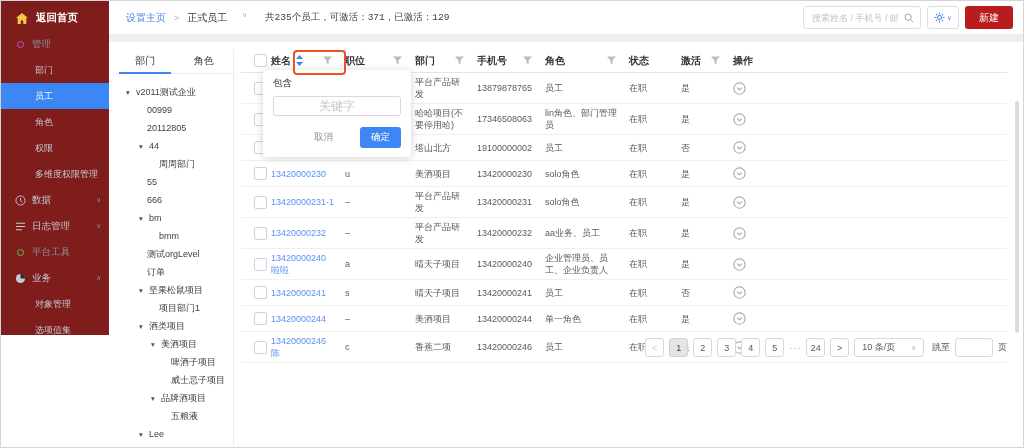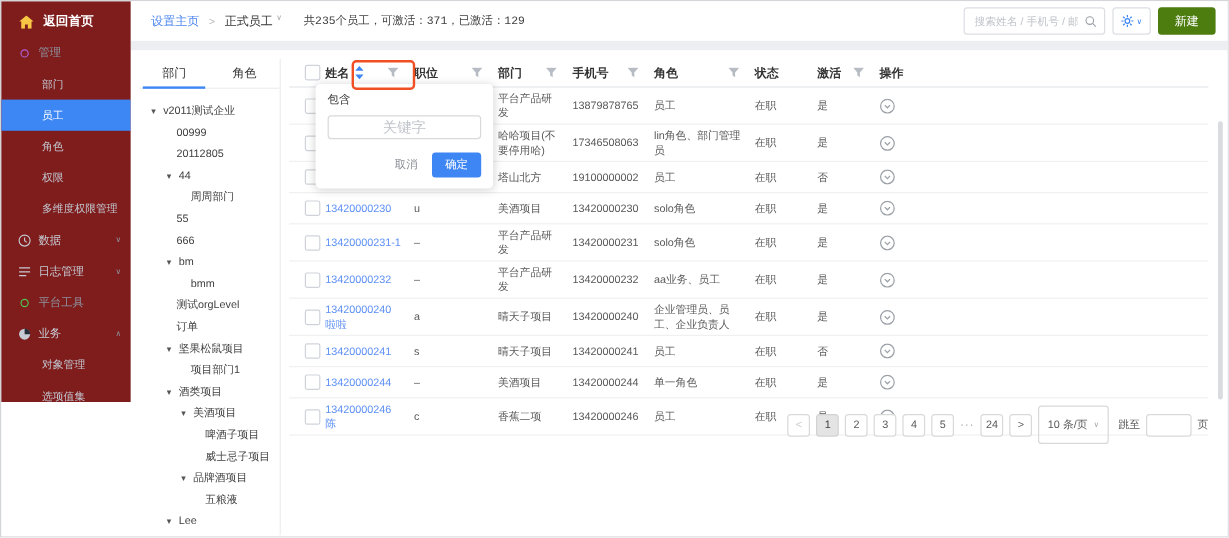--- a/index.html
+++ b/index.html
@@ -15,30 +15,30 @@
   .side-item.active{background:#3d87f5;color:#fff;}
   .side-item.dim{color:#8d939e;}
   .side-caret{margin-left:auto;font-size:6.5px;color:#8d939e;}
   .ring{width:7px;height:7px;border-radius:50%;border:1.5px solid currentColor;box-sizing:border-box;}
   .ring.purple{color:#b05fd6;}
   .ring.green{color:#4fc24f;}
   
   #topbar{position:absolute;left:108px;right:0;top:0;height:33px;background:#fff;display:flex;align-items:center;padding:0 10px 0 17px;box-sizing:border-box;gap:6px;}
   .bc-home{color:#4a86f0;font-size:10px;}
   .bc-sep{color:#b3b3b3;font-size:9px;margin:0 2px;}
-  .bc-cur{color:#333;font-size:10px;display:flex;align-items:flex-start;gap:3px;}
+  .bc-cur{color:#333;font-size:10px;display:flex;align-items:flex-start;gap:15px;}
   .bc-caret{color:#a9a9a9;font-size:6.5px;}
   #stats{color:#404040;font-size:9.5px;margin-left:12px;font-family:Liberation Mono, monospace;}
   #topbar .spacer{flex:1;}
   .search-box{width:118px;height:23px;border:1px solid #dcdee2;border-radius:3px;display:flex;align-items:center;padding:0 6px;box-sizing:border-box;gap:4px;}
   .search-box input{border:0;outline:0;flex:1;min-width:0;font-size:9px;color:#333;font-family:inherit;background:transparent;}
   .search-box input::placeholder{color:#bfc3c9;}
   .gear-btn{height:23px;width:32px;border:1px solid #dcdee2;border-radius:3px;background:#fff;display:flex;align-items:center;justify-content:center;gap:2px;cursor:pointer;}
   .gear-caret{color:#3d86f4;font-size:6.5px;}
-  .new-btn{height:23px;padding:0 14px;background:#4d7c0f;border:0;border-radius:3px;color:#fff;font-size:10px;display:flex;align-items:center;cursor:pointer;font-family:inherit;}
+  .new-btn{height:23px;padding:0 14px;background:#b91c1c;border:0;border-radius:3px;color:#fff;font-size:10px;display:flex;align-items:center;cursor:pointer;font-family:inherit;}
   #band{position:absolute;left:108px;right:0;top:33px;height:8px;background:#eceef1;}
   
   #content{position:absolute;left:108px;right:0;top:41px;bottom:1px;background:#fff;}
   
   #treepanel{position:absolute;left:7px;top:7px;width:117px;bottom:0;border-right:1px solid #ecedef;overflow:hidden;}
   .tabs{display:flex;height:24px;border-bottom:1px solid #ecedef;position:relative;}
   .tab{flex:1;display:flex;align-items:center;justify-content:center;font-size:10px;color:#333;cursor:pointer;}
   .tab-underline{position:absolute;left:3px;bottom:-1px;width:52px;height:2px;background:#3d86f4;}
   .tree{padding-top:9px;}
   .tn{height:18px;display:flex;align-items:center;font-size:9px;color:#404040;cursor:pointer;white-space:nowrap;}
@@ -57,32 +57,32 @@
   .cb{width:11px;height:11px;border:1px solid #cfd3d9;border-radius:2px;background:#fff;flex:none;cursor:pointer;}
   .link{color:#5d90f5;cursor:pointer;}
   .op-ic{display:flex;cursor:pointer;}
   
   #popup{position:absolute;left:262px;top:69px;width:148px;background:#fff;border-radius:4px;
          box-shadow:0 1px 8px rgba(0,0,0,.18);padding:7px 10px 9px;box-sizing:border-box;z-index:30;}
   .pp-label{font-size:9.5px;color:#333;}
   .pp-input{width:100%;height:20px;border:1px solid #d9d9d9;border-radius:3px;margin-top:6px;box-sizing:border-box;
             font-size:12px;padding:0 16px;outline:0;font-family:inherit;color:#333;text-align:center;}
   .pp-input::placeholder{color:#c0c4cb;}
-  .pp-btns{display:flex;justify-content:flex-end;align-items:center;gap:10px;margin-top:11px;}
+  .pp-btns{display:flex;justify-content:flex-end;align-items:center;gap:25px;margin-top:11px;}
   .pp-cancel{background:none;border:0;font-size:9.5px;color:#8a8f96;cursor:pointer;padding:2px 2px;font-family:inherit;}
   .pp-ok{background:#3d86f4;border:0;border-radius:3px;color:#fff;font-size:9.5px;padding:4px 11px;cursor:pointer;font-family:inherit;}
   
   #redbox{position:absolute;left:292px;top:49px;width:49px;height:21px;border:2px solid #f04e23;border-radius:4px;z-index:31;pointer-events:none;}
   
   #pager{position:absolute;right:0;top:289px;display:flex;align-items:center;gap:5px;font-size:9px;color:#595959;}
   .pg{min-width:19px;height:19px;border:1px solid #d9d9d9;border-radius:3px;background:#fff;display:flex;align-items:center;justify-content:center;box-sizing:border-box;cursor:pointer;padding:0 3px;}
   .pg.active{background:#e4e4e4;border-color:#d2d2d2;color:#404040;}
   .pg.disabled{color:#c7c7c7;cursor:default;}
   .dots{color:#9a9a9a;letter-spacing:1px;}
-  .size-select{height:32px;border:1px solid #d9d9d9;border-radius:3px;padding:0 7px;display:flex;align-items:center;gap:5px;cursor:pointer;box-sizing:border-box;}
+  .size-select{height:19px;border:1px solid #d9d9d9;border-radius:3px;padding:0 7px;display:flex;align-items:center;gap:16px;cursor:pointer;box-sizing:border-box;}
   .sel-caret{color:#a9a9a9;font-size:6.5px;}
   .jump-wrap{display:flex;align-items:center;gap:5px;margin-left:3px;}
   .jump-input{width:38px;height:19px;border:1px solid #d9d9d9;border-radius:3px;box-sizing:border-box;outline:0;font-size:9px;padding:0 4px;font-family:inherit;}
   #scrollbar{position:absolute;right:4px;top:100px;width:4px;height:232px;background:#d9dbdf;border-radius:2px;}
 </style>
 </head>
 <body>
 
 <div id="frame">
 

